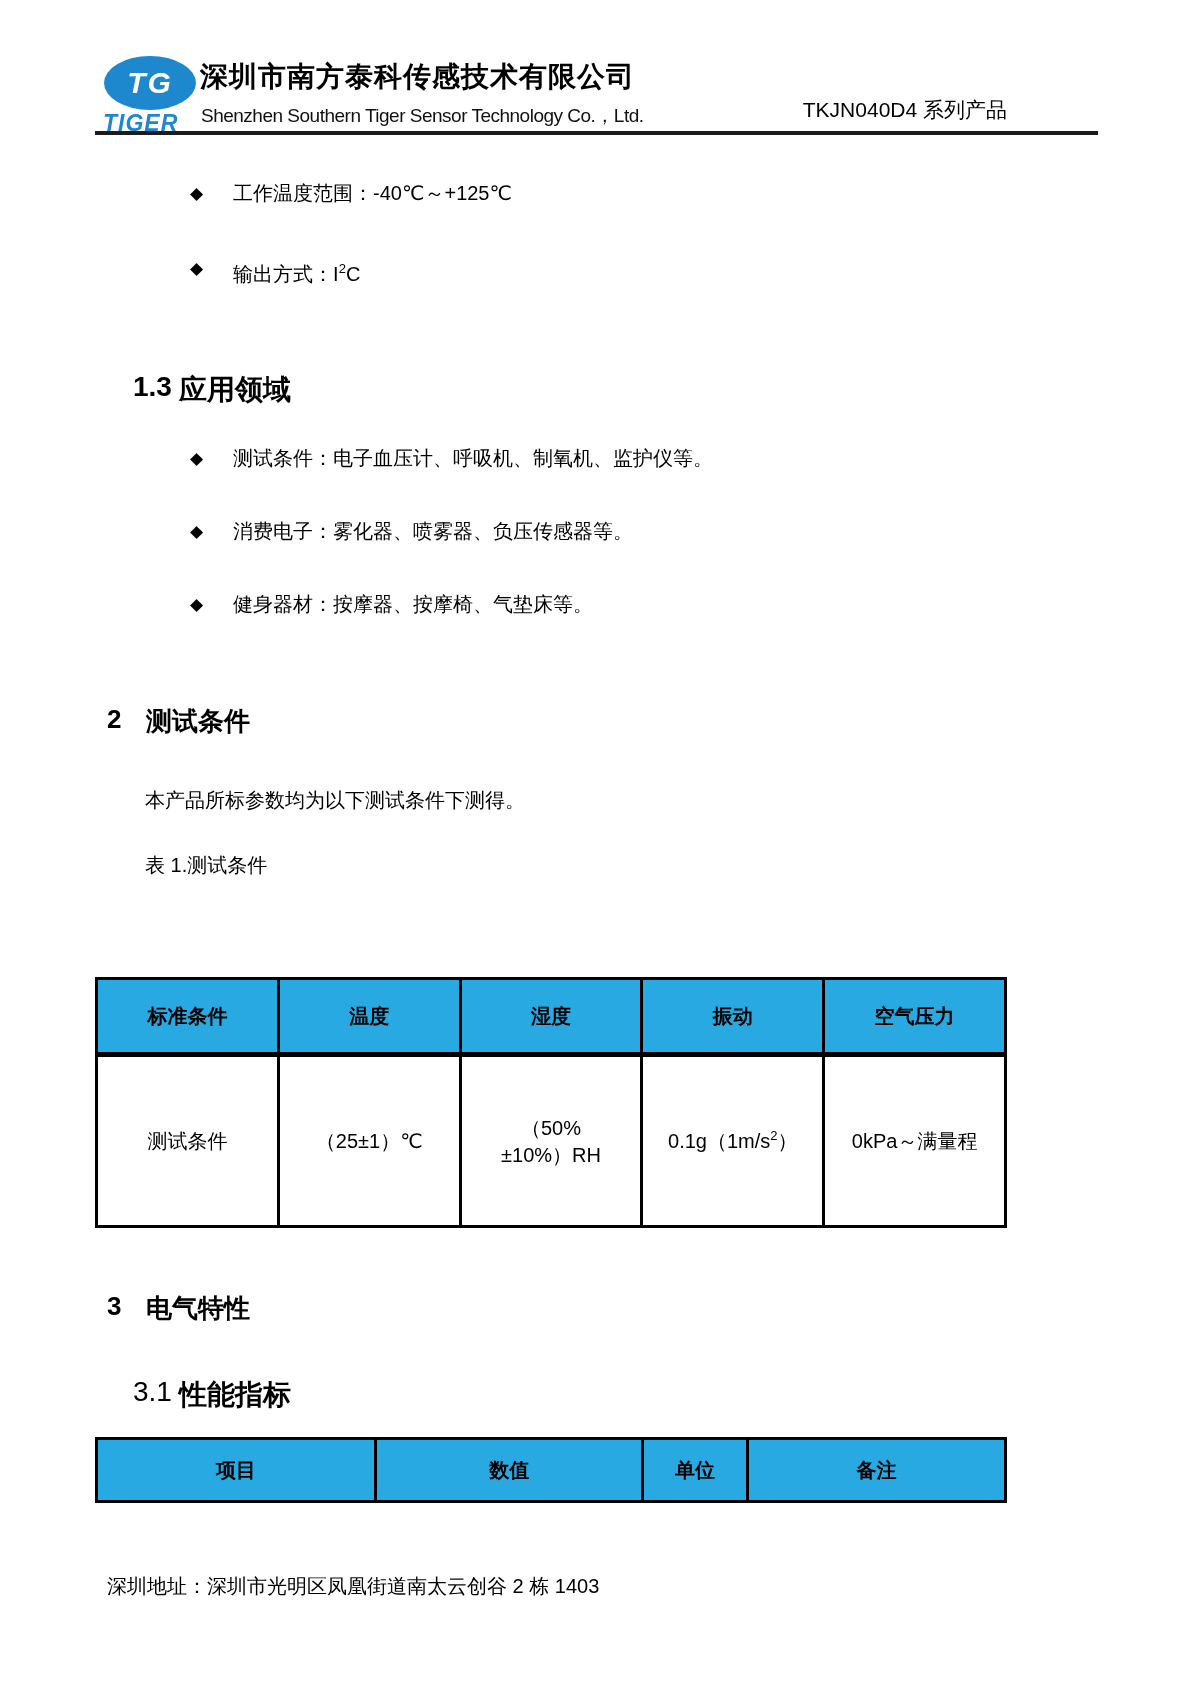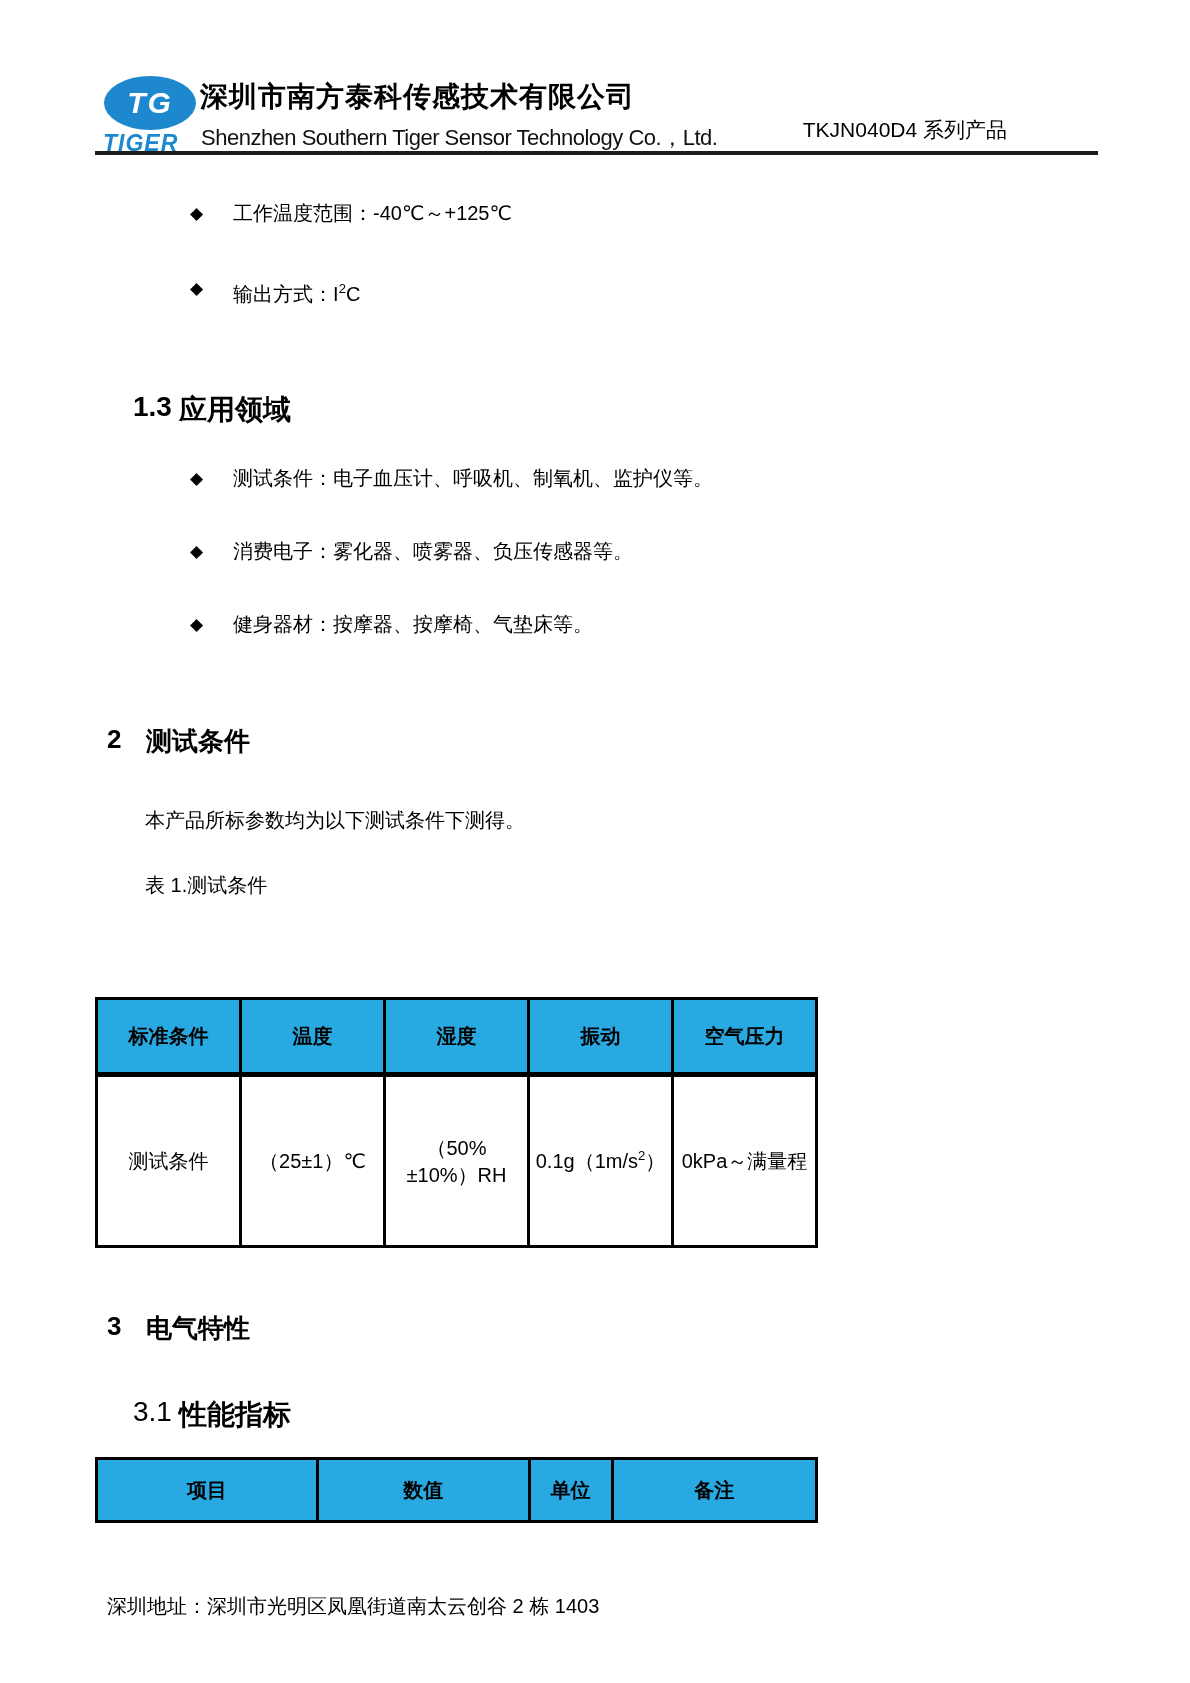--- a/index.html
+++ b/index.html
@@ -9,21 +9,21 @@
   }
   .page {
     position: relative;
     width: 1190px;
     height: 1683px;
     background: #ffffff;
     font-family: "Liberation Sans", "DejaVu Sans", sans-serif;
     color: #000000;
     overflow: hidden;
   }
-  .abs { position: absolute; margin-top: 20px; }
+  .abs { position: absolute; }
 
   
   .logo-ellipse {
     left: 104px; top: 56px;
     width: 92px; height: 54px;
     background: #1E88CE;
     border-radius: 50%;
     display: flex; align-items: center; justify-content: center;
     color: #ffffff;
     font-style: italic; font-weight: bold;
@@ -35,21 +35,21 @@
     font-style: italic; font-weight: bold;
     font-size: 23px; letter-spacing: 1px;
   }
   .company-cn {
     left: 200px; top: 58px;
     font-size: 28px; font-weight: bold;
     letter-spacing: 1px;
   }
   .company-en {
     left: 201px; top: 103px;
-    font-size: 22px; letter-spacing: -0.5px;
+    font-size: 19px; letter-spacing: -0.5px;
     color: #111111;
   }
   .series {
     top: 96px; right: 183px;
     font-size: 21px;
   }
   .header-rule {
     left: 95px; top: 131px;
     width: 1003px; height: 4px;
     background: #1c1c1c;
@@ -84,21 +84,21 @@
   .para {
     left: 145px;
     font-size: 20px;
   }
 
   
   table.doc {
     border-collapse: collapse;
     table-layout: fixed;
     left: 95px;
-    width: 723px;
+    width: 912px;
     padding-left: 28px;
   }
   table.doc, table.doc th, table.doc td {
     border: 3px solid #000000;
   }
   table.doc th {
     background: #29A9E1;
     font-size: 20px; font-weight: bold;
     text-align: center; vertical-align: middle;
   }

